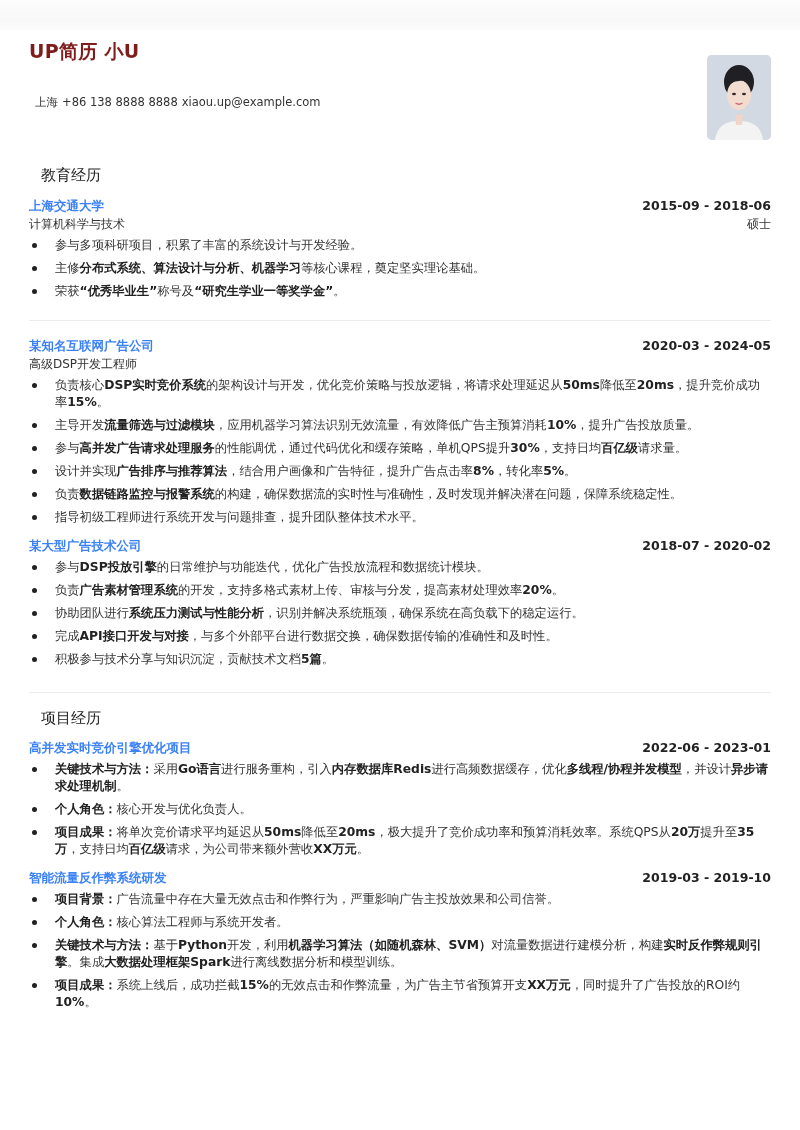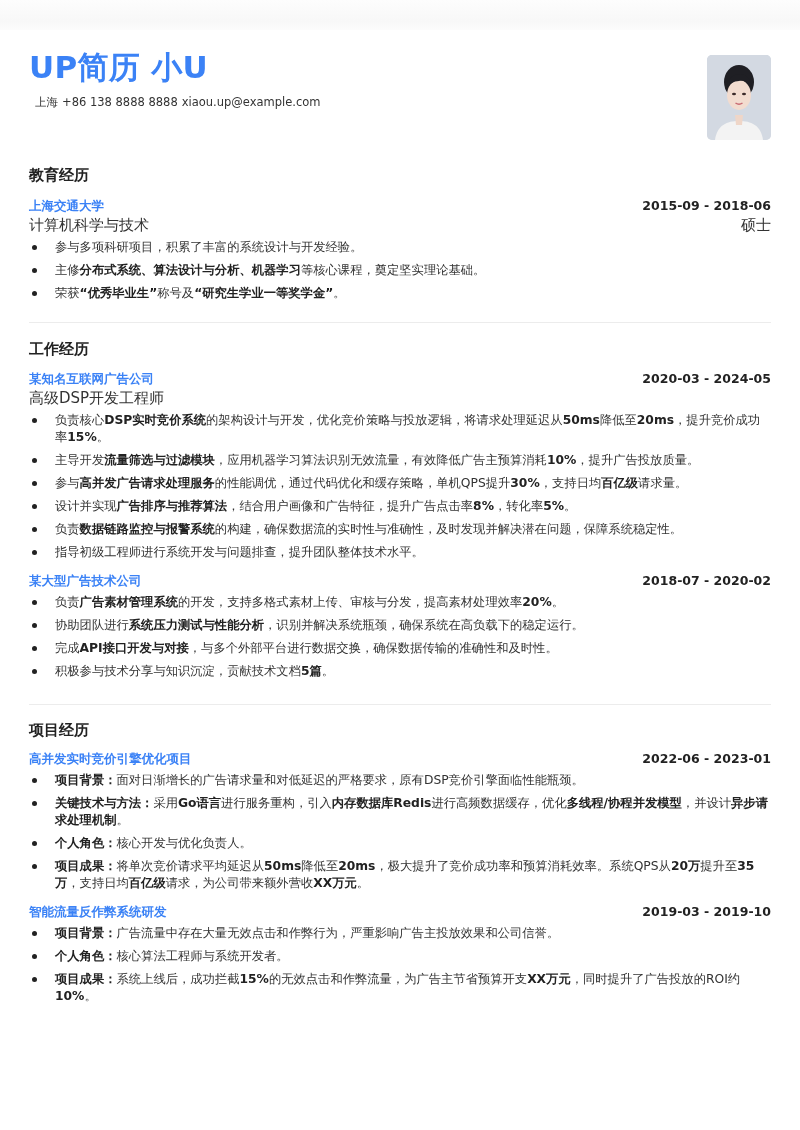--- a/index.html
+++ b/index.html
@@ -10,41 +10,41 @@
     color: #333333;
     position: relative;
   }
   .top-shadow {
     position: absolute; left: 0; top: 0; width: 800px; height: 30px;
     background: linear-gradient(to bottom, #fdfdfd 0%, #f8f8f8 70%, #fcfcfc 100%);
   }
   .page { position: absolute; left: 29px; top: 0; width: 742px; }
   .header { position: relative; height: 150px; }
   .name {
-    position: absolute; left: 0; top: 47px;
-    font-size: 31px; font-weight: bold; color: #3b82f6; letter-spacing: 0.3px;
+    position: absolute; left: 0; top: 39px;
+    font-size: 19px; font-weight: bold; color: #7f1d1d; letter-spacing: 0.3px;
   }
   .contacts {
     position: absolute; left: 6px; top: 95px;
     font-size: 11.5px; color: #333; display: flex; gap: 4px;
   }
   .photo {
     position: absolute; left: 678px; top: 55px; width: 64px; height: 85px;
     border-radius: 5px; overflow: hidden;
     background: linear-gradient(180deg, #cfd6e0 0%, #d6dce4 60%, #e4e6ea 100%);
   }
   .section { position: relative; }
   .section-title {
-    font-size: 15px; font-weight: bold; color: #222; margin: 0;
+    font-size: 15px; font-weight: normal; color: #222; margin: 12px;
   }
   .divider { height: 1px; background: #ececec; width: 742px; }
   .entry-head { display: flex; justify-content: space-between; align-items: baseline; }
   .entry-title { font-size: 12.5px; font-weight: bold; color: #3b82f6; }
   .entry-date { font-size: 12.5px; font-weight: bold; color: #222; }
-  .entry-sub { display: flex; justify-content: space-between; font-size: 15px; color: #333; margin-top: 1px; }
+  .entry-sub { display: flex; justify-content: space-between; font-size: 12px; color: #333; margin-top: 1px; }
   ul.bullets { list-style: none; margin: 4px 0 0 0; padding: 0; }
   ul.bullets li {
     position: relative; padding-left: 26px; font-size: 12.3px; line-height: 17px;
     color: #333; margin-bottom: 6px;
   }
   ul.bullets li::before {
     content: ""; position: absolute; left: 3px; top: 6px; width: 5px; height: 5px;
     border-radius: 50%; background: #222;
   }
   b { color: #222; }
@@ -93,21 +93,20 @@
           <li>参与多项科研项目，积累了丰富的系统设计与开发经验。</li>
           <li>主修<b>分布式系统、算法设计与分析、机器学习</b>等核心课程，奠定坚实理论基础。</li>
           <li>荣获<b>“优秀毕业生”</b>称号及<b>“研究生学业一等奖学金”</b>。</li>
         </ul>
     </div>
   </div>
 
   <div class="divider" style="margin-top:20px;"></div>
 
   <div class="section" style="margin-top:17px;">
-    <h2 class="section-title">工作经历</h2>
     <div style="margin-top:12px;">
       <div class="entry-head">
         <span class="entry-title">某知名互联网广告公司</span>
         <span class="entry-date">2020-03 - 2024-05</span>
       </div>
       <div class="entry-sub">
         <span>高级DSP开发工程师</span>
       </div>
       <ul class="bullets">
           <li>负责核心<b>DSP实时竞价系统</b>的架构设计与开发，优化竞价策略与投放逻辑，将请求处理延迟从<b>50ms</b>降低至<b>20ms</b>，提升竞价成功率<b>15%</b>。</li>
@@ -117,50 +116,51 @@
           <li>负责<b>数据链路监控与报警系统</b>的构建，确保数据流的实时性与准确性，及时发现并解决潜在问题，保障系统稳定性。</li>
           <li>指导初级工程师进行系统开发与问题排查，提升团队整体技术水平。</li>
         </ul>
     </div>
     <div style="margin-top:12px;">
       <div class="entry-head">
         <span class="entry-title">某大型广告技术公司</span>
         <span class="entry-date">2018-07 - 2020-02</span>
       </div>
       <ul class="bullets">
+          <li>参与<b>DSP投放引擎</b>的日常维护与功能迭代，优化广告投放流程和数据统计模块。</li>
           <li>负责<b>广告素材管理系统</b>的开发，支持多格式素材上传、审核与分发，提高素材处理效率<b>20%</b>。</li>
           <li>协助团队进行<b>系统压力测试与性能分析</b>，识别并解决系统瓶颈，确保系统在高负载下的稳定运行。</li>
           <li>完成<b>API接口开发与对接</b>，与多个外部平台进行数据交换，确保数据传输的准确性和及时性。</li>
           <li>积极参与技术分享与知识沉淀，贡献技术文档<b>5篇</b>。</li>
         </ul>
     </div>
   </div>
 
   <div class="divider" style="margin-top:24px;"></div>
 
   <div class="section" style="margin-top:16px;">
     <h2 class="section-title">项目经历</h2>
     <div style="margin-top:11px;">
       <div class="entry-head">
         <span class="entry-title">高并发实时竞价引擎优化项目</span>
         <span class="entry-date">2022-06 - 2023-01</span>
       </div>
       <ul class="bullets">
-          <li><b>项目背景：</b>面对日渐增长的广告请求量和对低延迟的严格要求，原有DSP竞价引擎面临性能瓶颈。</li>
           <li><b>关键技术与方法：</b>采用<b>Go语言</b>进行服务重构，引入<b>内存数据库Redis</b>进行高频数据缓存，优化<b>多线程/协程并发模型</b>，并设计<b>异步请求处理机制</b>。</li>
           <li><b>个人角色：</b>核心开发与优化负责人。</li>
           <li><b>项目成果：</b>将单次竞价请求平均延迟从<b>50ms</b>降低至<b>20ms</b>，极大提升了竞价成功率和预算消耗效率。系统QPS从<b>20万</b>提升至<b>35万</b>，支持日均<b>百亿级</b>请求，为公司带来额外营收<b>XX万元</b>。</li>
         </ul>
     </div>
     <div style="margin-top:12px;">
       <div class="entry-head">
         <span class="entry-title">智能流量反作弊系统研发</span>
         <span class="entry-date">2019-03 - 2019-10</span>
       </div>
       <ul class="bullets">
           <li><b>项目背景：</b>广告流量中存在大量无效点击和作弊行为，严重影响广告主投放效果和公司信誉。</li>
           <li><b>个人角色：</b>核心算法工程师与系统开发者。</li>
+          <li><b>关键技术与方法：</b>基于<b>Python</b>开发，利用<b>机器学习算法（如随机森林、SVM）</b>对流量数据进行建模分析，构建<b>实时反作弊规则引擎</b>。集成<b>大数据处理框架Spark</b>进行离线数据分析和模型训练。</li>
           <li><b>项目成果：</b>系统上线后，成功拦截<b>15%</b>的无效点击和作弊流量，为广告主节省预算开支<b>XX万元</b>，同时提升了广告投放的ROI约<b>10%</b>。</li>
         </ul>
     </div>
   </div>
 
 </div>
 
 </body></html>

